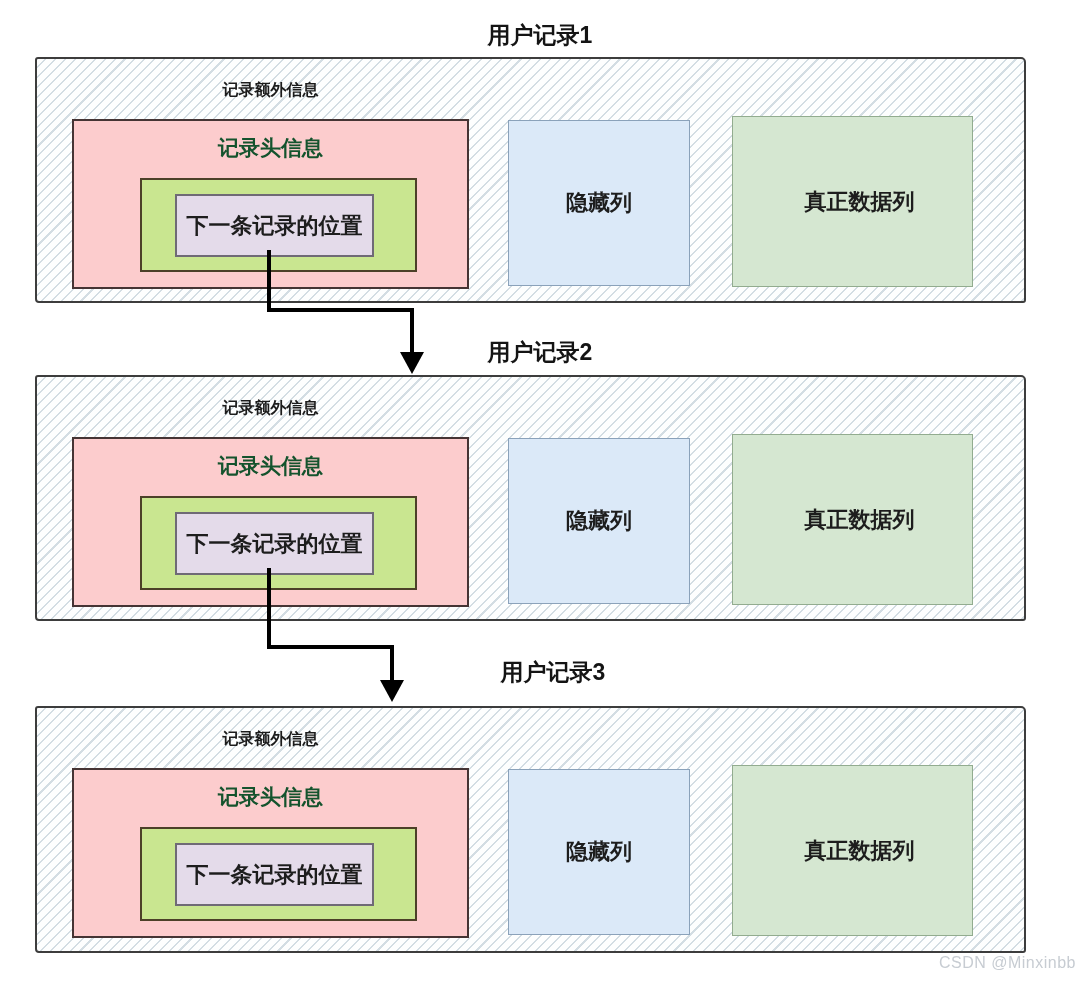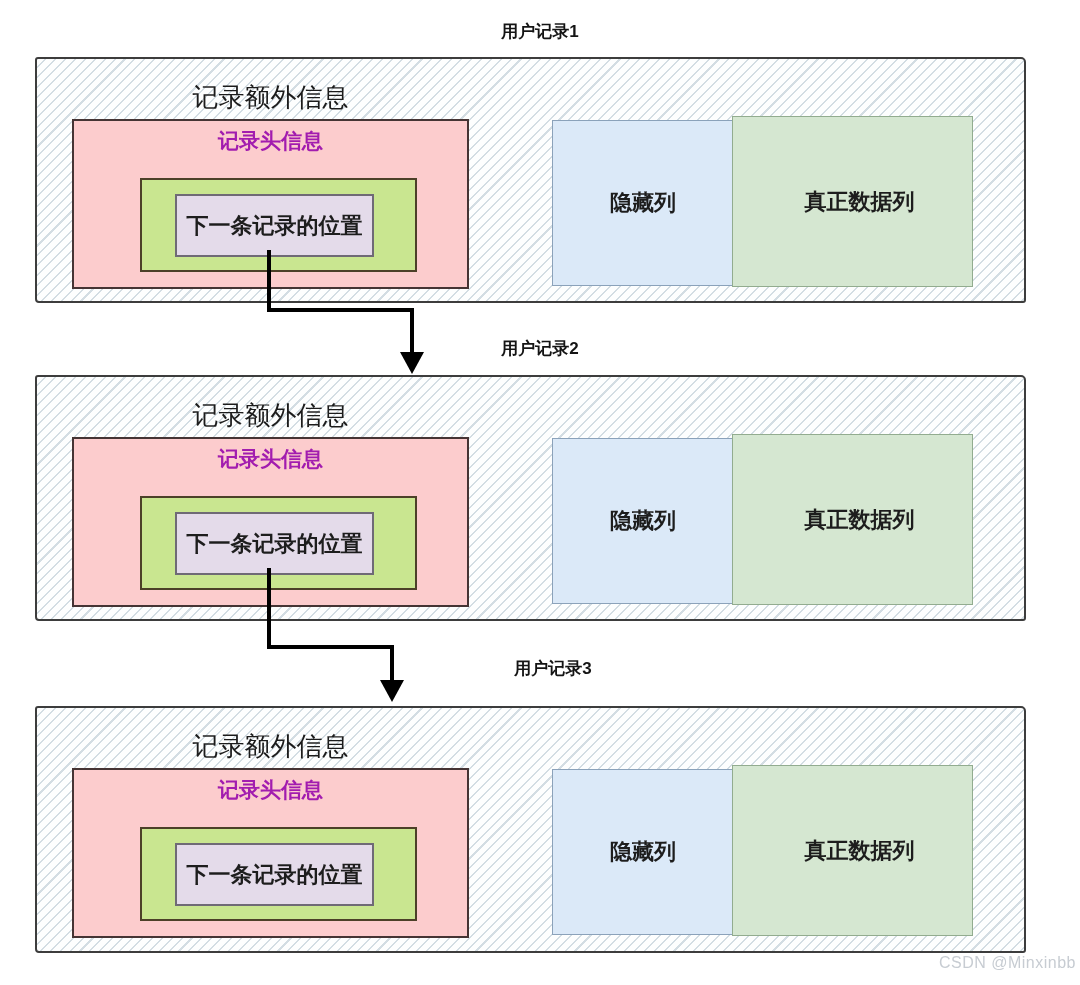--- a/index.html
+++ b/index.html
@@ -37,55 +37,55 @@
   #record-1 { top: 57px; }
   #record-2 { top: 375px; }
   #record-3 { top: 706px; height: 247px; }
 
   
   .record-title {
     position: absolute;
     left: 0;
     width: 100%;
     text-align: center;
-    font-size: 17px;
+    font-size: 23px;
     font-weight: 700;
     color: var(--title_text, #141414);
   }
   #title-1 { top: 20px; }
   #title-2 { top: 337px; }
   #title-3 { top: 657px; padding-left: 13px; }
 
   
   .extra-label {
     position: absolute;
     left: 35px;
     top: 21px;
     width: 397px;
     text-align: center;
-    font-size: 26px;
-    font-weight: 400;
+    font-size: 16px;
+    font-weight: 700;
     color: #1c1c1c;
   }
   .pink-box {
     position: absolute;
     left: 35px;
     top: 60px;
     width: 397px;
     height: 170px;
     box-sizing: border-box;
     background: var(--pink_fill, #fccccd);
     border: 2px solid var(--pink_border, #453434);
   }
   .header-label {
-    margin-top: 6px;
+    margin-top: 13px;
     text-align: center;
     font-size: 21px;
     font-weight: 700;
-    color: #a21caf;
+    color: #14532d;
   }
   .green-box {
     position: absolute;
     left: 66px;
     top: 57px;
     width: 277px;
     height: 94px;
     box-sizing: border-box;
     background: var(--green_fill, #c9e690);
     border: 2px solid var(--green_border, #4c4028);
@@ -116,21 +116,20 @@
     height: 166px;
     box-sizing: border-box;
     background: var(--blue_fill, #dbe9f8);
     border: 1.5px solid var(--blue_border, #8ba2ba);
     display: flex;
     align-items: center;
     justify-content: center;
     font-size: 22px;
     font-weight: 600;
     color: #1d1d1d;
-    margin-left: 44px;
   }
   .sage-box {
     position: absolute;
     left: 695px;
     top: 57px;
     width: 241px;
     height: 171px;
     box-sizing: border-box;
     background: var(--sage_fill, #d5e7d1);
     border: 1.5px solid var(--sage_border, #92ac8f);

